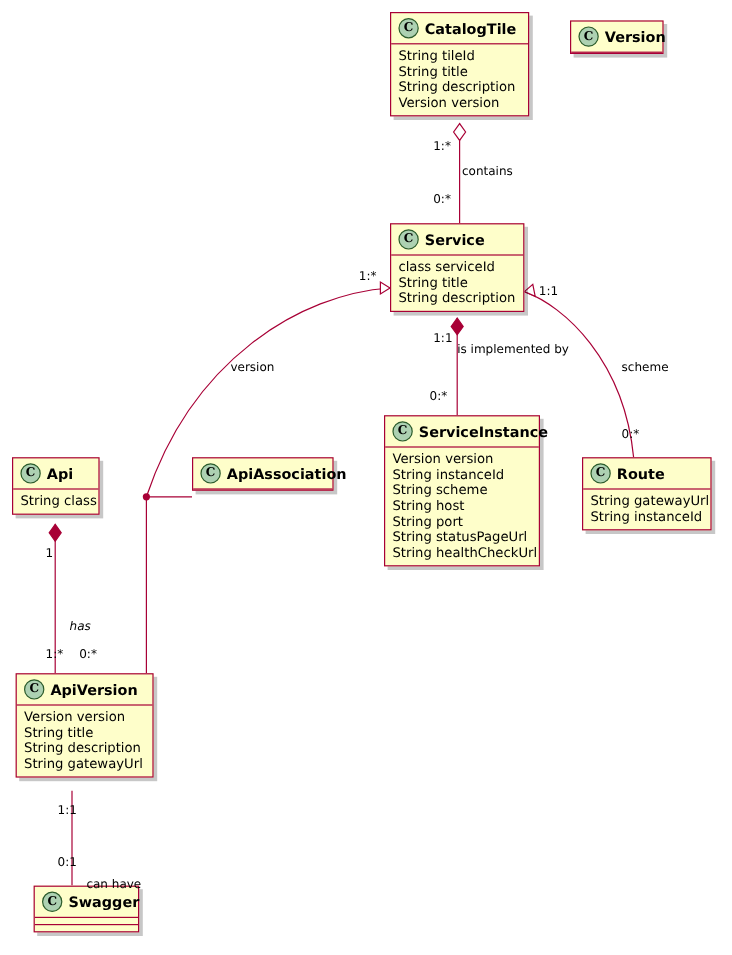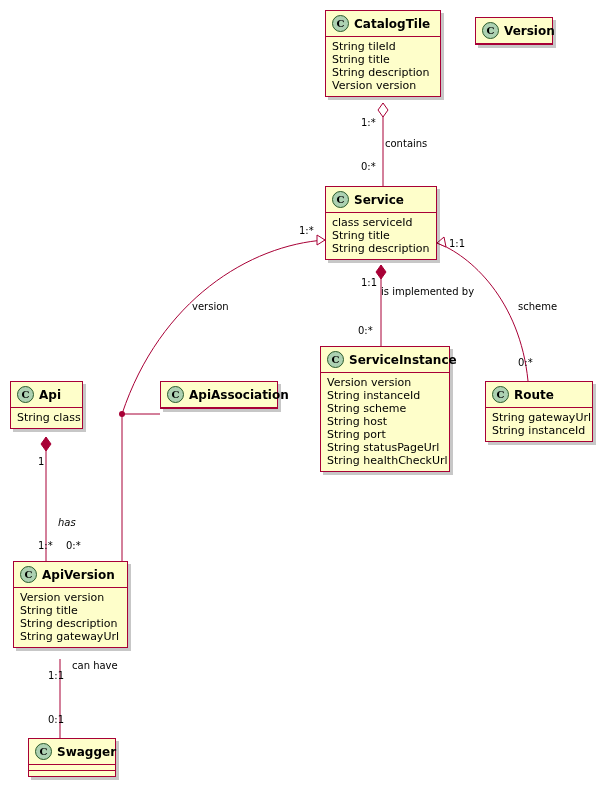--- a/index.html
+++ b/index.html
@@ -214,21 +214,21 @@
     </div>
     <div class="uml-empty"></div>
     <div class="uml-empty2"></div>
   </div>
 
   <div class="edge-label" style="left:385px; top:138px;">contains</div>
   <div class="edge-label" style="left:192px; top:301px;">version</div>
   <div class="edge-label" style="left:381px; top:286px;">is implemented by</div>
   <div class="edge-label" style="left:518px; top:301px;">scheme</div>
   <div class="edge-label" style="left:58px; top:517px;font-style:italic;">has</div>
-  <div class="edge-label" style="left:72px; top:660px;">can have</div>
+  <div class="edge-label" style="left:72px; top:732px;">can have</div>
 
   <div class="mult-label" style="left:361px; top:117px;">1:*</div>
   <div class="mult-label" style="left:361px; top:161px;">0:*</div>
   <div class="mult-label" style="left:299px; top:225px;">1:*</div>
   <div class="mult-label" style="left:449px; top:238px;">1:1</div>
   <div class="mult-label" style="left:361px; top:277px;">1:1</div>
   <div class="mult-label" style="left:358px; top:325px;">0:*</div>
   <div class="mult-label" style="left:518px; top:357px;">0:*</div>
   <div class="mult-label" style="left:38px; top:456px;">1</div>
   <div class="mult-label" style="left:38px; top:540px;">1:*</div>

